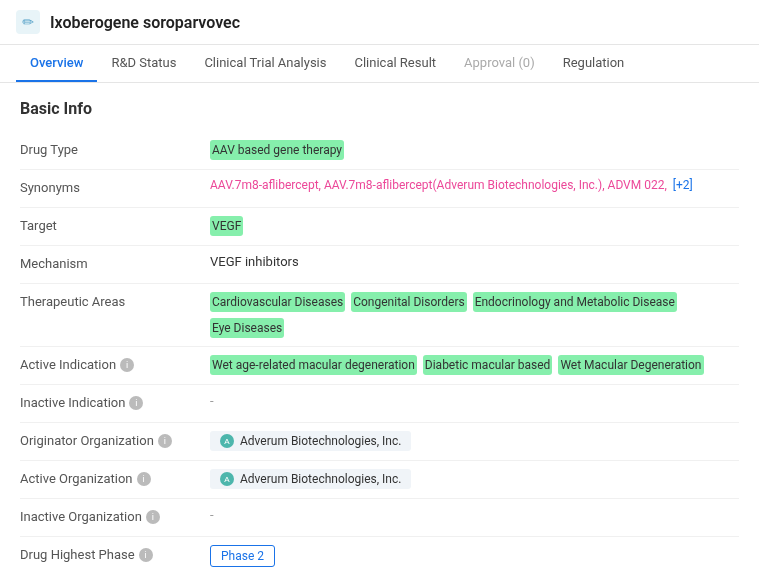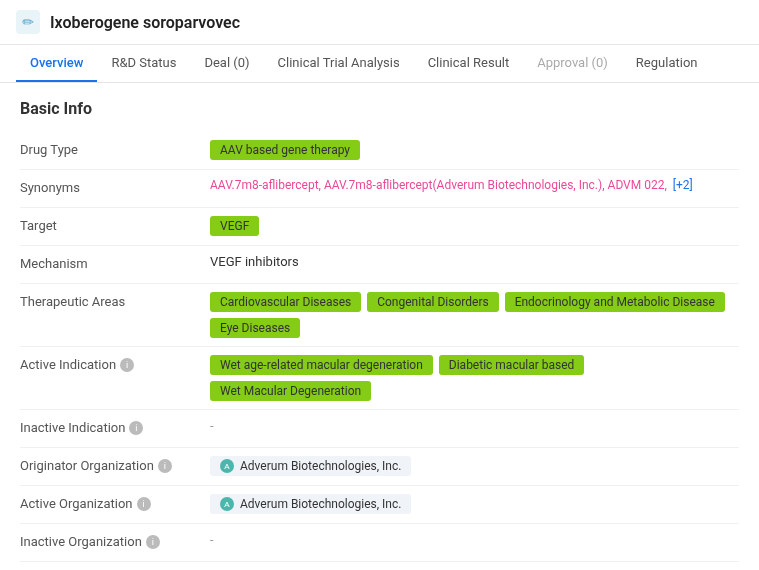--- a/index.html
+++ b/index.html
@@ -112,22 +112,22 @@
       flex: 1;
       display: flex;
       flex-wrap: wrap;
       gap: 6px;
       align-items: center;
     }
 
     .tag {
       display: inline-flex;
       align-items: center;
-      padding: 3px 10px;
-      background: #84cc16;
+      padding: 3px 2px;
+      background: #86efac;
       border-radius: 3px;
       font-size: 12px;
       color: #333;
     }
 
     .link-text {
       color: #1a73e8;
       cursor: pointer;
       font-size: 12px;
     }
@@ -169,21 +169,20 @@
 
 <div class="header">
   <div class="header-icon">✏</div>
   <span class="header-title">Ixoberogene soroparvovec</span>
 </div>
 
 <nav class="nav-tabs">
 
 <div class="nav-tab active">Overview</div>
     <div class="nav-tab">R&amp;D Status</div>
-    <div class="nav-tab">Deal (0)</div>
     <div class="nav-tab">Clinical Trial Analysis</div>
     <div class="nav-tab">Clinical Result</div>
     <div class="nav-tab disabled">Approval (0)</div>
     <div class="nav-tab">Regulation</div>
   </nav>
 
 <div class="content">
   <div class="section-title">Basic Info</div>
   <div id="rows-container">
       <div class="info-row">

